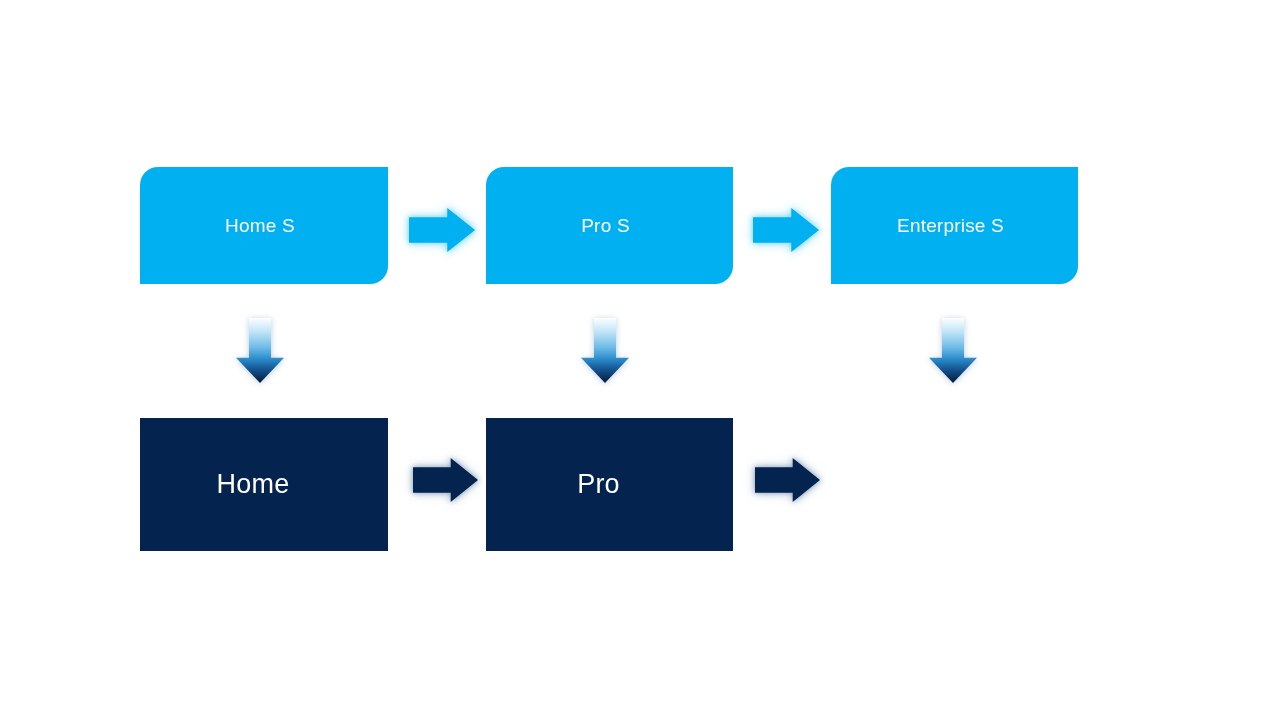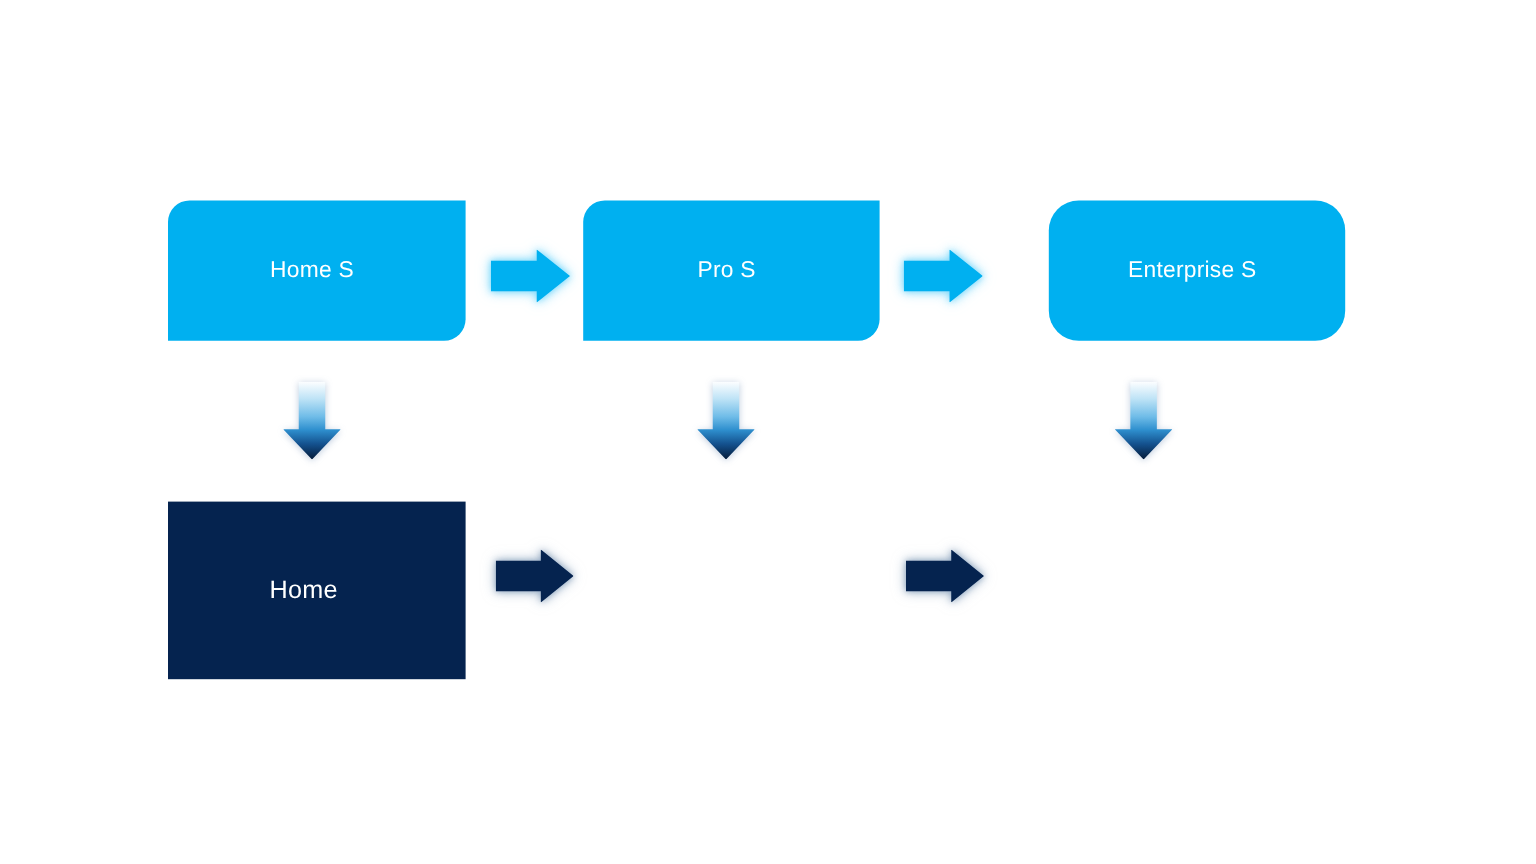--- a/index.html
+++ b/index.html
@@ -21,30 +21,30 @@
   }
   .top-box {
     top: 167px;
     height: 117px;
     background: var(--top-box, #00B0F0);
     border-radius: 18px 0 18px 0;
     font-size: 19px;
   }
   .bottom-box {
     top: 418px;
-    height: 148px;
+    height: 133px;
     background: var(--bottom-box, #05234F);
-    font-size: 21px;
+    font-size: 27px;
   }
   .top-box .label { transform: translateX(-4px); letter-spacing: 0.2px; }
   .bottom-box .label { transform: translateX(-11px); letter-spacing: 0.2px; }
 
   #top-0, #bottom-0 { left: 140px; width: 248px; }
   #top-1, #bottom-1 { left: 486px; width: 247px; }
-  #top-2, #bottom-2 { left: 874px; width: 247px; border-radius: 25px; }
+  #top-2, #bottom-2 { left: 831px; width: 247px; }
 
   .arrow { position: absolute; }
   .arrow .shape { width: 100%; height: 100%; }
 
   
   .right-shape {
     clip-path: polygon(0 21%, 58% 21%, 58% 0, 100% 50%, 58% 100%, 58% 79%, 0 79%);
   }
   .light-arrow {
     top: 208px; width: 66px; height: 44px;
@@ -105,20 +105,23 @@
   <div class="arrow down-arrow" id="downArrow-1">
     <div class="shape" style="background: linear-gradient(rgb(253, 254, 255) 0%, rgb(190, 227, 246) 22%, rgb(111, 188, 232) 45%, rgb(46, 143, 206) 62%, rgb(20, 81, 142) 80%, rgb(4, 26, 56) 100%);"></div>
   </div>
   <div class="arrow down-arrow" id="downArrow-2">
     <div class="shape" style="background: linear-gradient(rgb(253, 254, 255) 0%, rgb(190, 227, 246) 22%, rgb(111, 188, 232) 45%, rgb(46, 143, 206) 62%, rgb(20, 81, 142) 80%, rgb(4, 26, 56) 100%);"></div>
   </div>
 
   <div class="box bottom-box" id="bottom-0">
     <span class="label">Home</span>
   </div>
+  <div class="box bottom-box" id="bottom-1">
+    <span class="label">Pro</span>
+  </div>
 
   <div class="arrow dark-arrow" id="darkArrow-0">
     <div class="shape right-shape"></div>
   </div>
   <div class="arrow dark-arrow" id="darkArrow-1">
     <div class="shape right-shape"></div>
   </div>
 
 </div>
 

